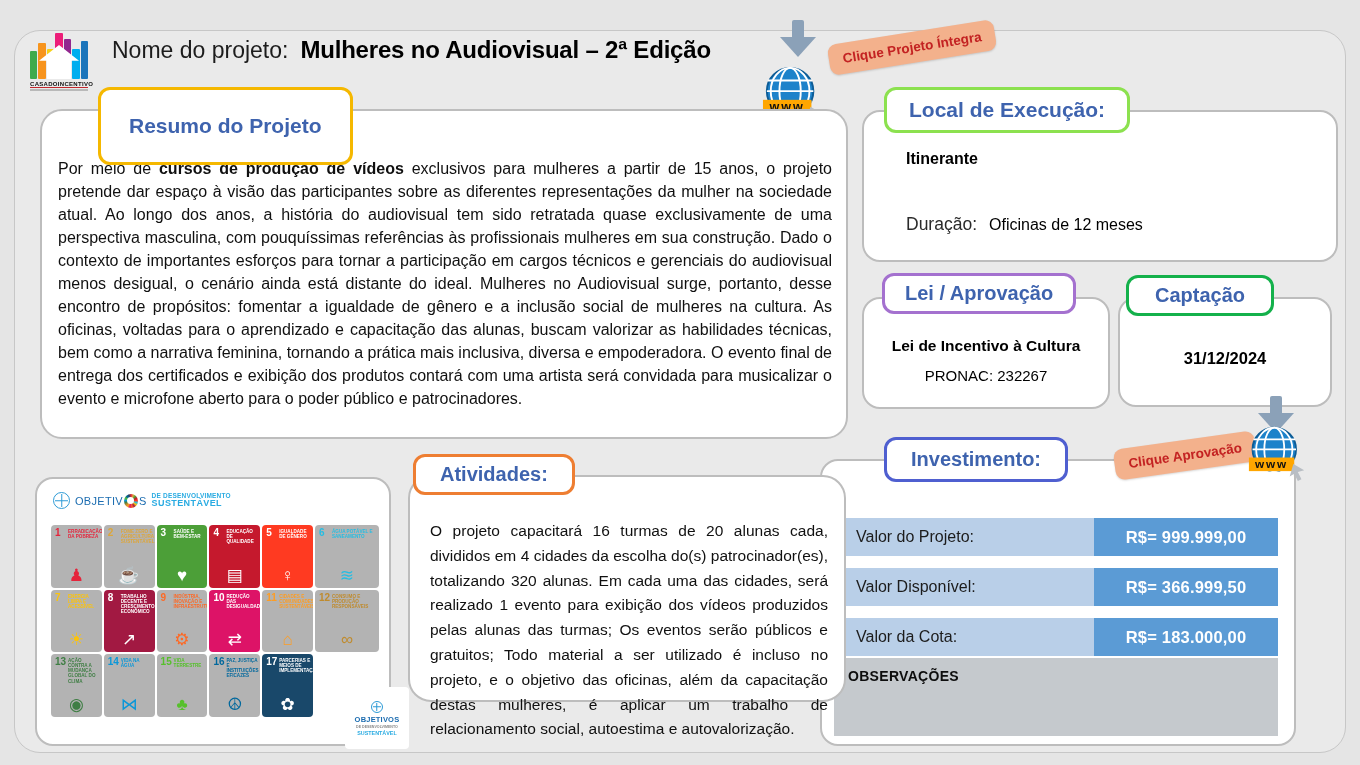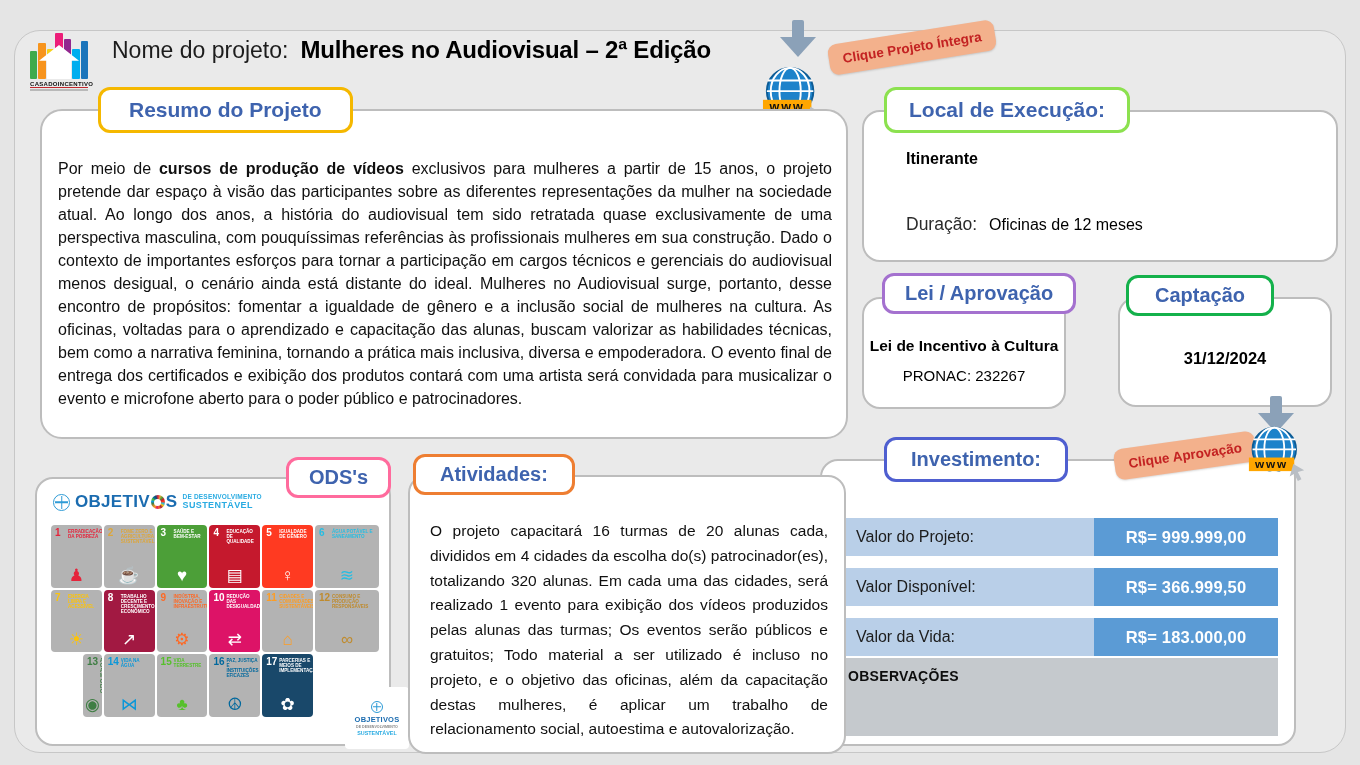--- a/index.html
+++ b/index.html
@@ -35,21 +35,21 @@
   .tag { position:absolute; background:#f3b18c; color:#c32222; font-weight:bold; font-size:13.5px;
          padding:8px 14px; border-radius:9px; white-space:nowrap; box-shadow:0 1px 2px rgba(0,0,0,.15); cursor:pointer; }
   .tag1 { left:828px; top:32px; transform:rotate(-9deg); }
   .tag2 { left:1114px; top:440px; transform:rotate(-8deg); z-index:6; }
 
   
   .card { position:absolute; background:#ffffff; border:2px solid #bdbdbd; border-radius:18px; }
   .pill { position:absolute; background:#ffffff; border-radius:12px; color:#3e63ae; font-weight:600;
           white-space:nowrap; z-index:4; }
 
-  .pill-resumo   { left:98px;  top:87px;  border:3.5px solid #f5b800; font-size:21px; padding:8px 28px; }
+  .pill-resumo   { left:98px;  top:87px;  border:3.5px solid #f5b800; font-size:21px; padding:24px 28px; }
   .pill-local    { left:884px; top:87px;  border:3.5px solid #8ce14f; font-size:21px; padding:8px 22px; }
   .pill-lei      { left:882px; top:273px; border:3px   solid #a471cf; font-size:20px; padding:6px 20px; }
   .pill-capt     { left:1126px;top:275px; border:3px   solid #14b14b; font-size:20px; padding:6px 26px; }
   .pill-invest   { left:884px; top:437px; border:3px   solid #4f5fd0; font-size:20px; padding:8px 24px; }
   .pill-ods      { left:286px; top:457px; border:3px   solid #ff6b9d; font-size:20px; padding:6px 20px; }
   .pill-ativ     { left:413px; top:454px; border:3px   solid #ee7e32; font-size:20px; padding:6px 24px; }
 
   
   .card-resumo { left:40px; top:109px; width:808px; height:330px; border-radius:22px; }
   .card-resumo p { padding:46px 14px 0 16px; font-size:16px; line-height:1.44; color:#101010;
@@ -57,21 +57,21 @@
   .card-resumo b { font-weight:bold; }
 
   
   .card-local { left:862px; top:110px; width:476px; height:152px; }
   .loc-val { position:absolute; left:42px; top:38px; font-size:16px; font-weight:600; color:#000; }
   .loc-dur { position:absolute; left:42px; top:102px; display:flex; align-items:baseline; gap:12px; }
   .loc-dur-label { font-size:17.5px; color:#2a2a2a; }
   .loc-dur-value { font-size:16px; font-weight:400; color:#000; }
 
   
-  .card-lei { left:862px; top:297px; width:204px; height:112px; text-align:center; }
+  .card-lei { left:862px; top:297px; width:248px; height:112px; text-align:center; }
   .lei-l1 { margin-top:38px; font-size:15.5px; font-weight:600; color:#000; }
   .lei-l2 { margin-top:12px; font-size:15px;  font-weight:500; color:#000; }
 
   
   .card-capt { left:1118px; top:297px; width:214px; height:110px; text-align:center; }
   .capt-date { margin-top:50px; font-size:16.5px; font-weight:600; color:#000; }
 
   
   .card-invest { left:820px; top:459px; width:476px; height:287px; }
   .inv-row { position:absolute; left:12px; height:38px; display:flex; }
@@ -82,21 +82,21 @@
                display:flex; align-items:center; justify-content:center; letter-spacing:.2px; }
   .inv-obs { position:absolute; left:12px; top:197px; width:444px; height:78px; background:#c5c9cd; }
   .inv-obs span { display:block; padding:10px 0 0 14px; font-size:14px; font-weight:bold; color:#0d0d0d; letter-spacing:.3px; }
 
   
   .card-ods { left:35px; top:477px; width:356px; height:269px; }
   .ods-head { position:absolute; left:16px; top:13px; display:flex; align-items:center; gap:5px; }
   .un-circ { width:17px; height:17px; border-radius:50%; border:1.5px solid #2e9bd6; position:relative; flex:0 0 auto; }
   .un-circ::before { content:""; position:absolute; left:50%; top:1px; bottom:1px; width:1.5px; background:#2e9bd6; transform:translateX(-50%); }
   .un-circ::after  { content:""; position:absolute; top:50%; left:1px; right:1px; height:1.5px; background:#2e9bd6; transform:translateY(-50%); }
-  .ods-word { font-size:17px; font-weight:700; color:#1b6cb0; letter-spacing:.3px; display:flex; align-items:center; }
+  .ods-word { font-size:11px; font-weight:400; color:#1b6cb0; letter-spacing:.3px; display:flex; align-items:center; }
   .wheel { width:14px; height:14px; border-radius:50%; display:inline-block; position:relative; margin:0 1px;
            background:conic-gradient(#e5243b,#dda63a,#4c9f38,#c5192d,#ff3a21,#26bde2,#fcc30b,#a21942,#fd6925,#dd1367,#fd9d24,#bf8b2e,#3f7e44,#0a97d9,#56c02b,#00689d,#19486a,#e5243b); }
   .wheel::after { content:""; position:absolute; inset:3.5px; background:#fff; border-radius:50%; }
   .ods-sub { display:flex; flex-direction:column; justify-content:center; line-height:1.1; }
   .ods-sub .s1 { font-size:6.5px; font-weight:700; color:#29abe2; letter-spacing:.2px; }
   .ods-sub .s2 { font-size:9px;  font-weight:800; color:#29abe2; letter-spacing:.4px; }
 
   .ods-grid { position:absolute; left:14px; top:46px; width:328px; height:192px;
               display:grid; grid-template-columns:repeat(6,1fr); grid-auto-rows:1fr; gap:2px; }
   .ods-tile { position:relative; background:#b3b3b3; border-radius:4px; overflow:hidden; color:#fff; }
@@ -104,21 +104,21 @@
   .ods-tile .ottl { position:absolute; left:17px; top:4px; right:2px; font-size:4.6px; font-weight:700;
                     text-transform:uppercase; line-height:1.1; }
   .ods-tile .oico { position:absolute; left:0; right:0; bottom:4px; text-align:center; font-size:17px; line-height:1; }
   .ods-tile.logo { background:#ffffff; display:flex; flex-direction:column; align-items:center; justify-content:center; gap:1px; }
   .ods-tile.logo .lg1 { font-size:7.5px; font-weight:800; color:#1b6cb0; letter-spacing:.2px; }
   .ods-tile.logo .lg2 { font-size:3.6px; font-weight:700; color:#8a8a8a; }
   .ods-tile.logo .lg3 { font-size:5.4px; font-weight:800; color:#29abe2; }
   .ods-tile.logo .un-circ { width:12px; height:12px; margin-bottom:1px; }
 
   
-  .card-ativ { left:408px; top:475px; width:438px; height:279px; }
+  .card-ativ { left:408px; top:475px; width:438px; height:227px;border-radius:23px; }
   .card-ativ p { padding:42px 16px 0 20px; font-size:15.5px; line-height:1.6; color:#101010; text-align:justify; }
 </style>
 </head>
 <body>
 
 <div class="stage">
   <div class="panel"></div>
 
   <div class="logo">
     <div class="logo-bars">
@@ -187,21 +187,21 @@
   <div class="card card-invest">
     <div class="inv-row r0">
       <div class="inv-label">Valor do Projeto:</div>
       <div class="inv-value">R$= 999.999,00</div>
     </div>
     <div class="inv-row r1">
       <div class="inv-label">Valor Disponível:</div>
       <div class="inv-value">R$= 366.999,50</div>
     </div>
     <div class="inv-row r2">
-      <div class="inv-label">Valor da Vida:</div>
+      <div class="inv-label">Valor da Cota:</div>
       <div class="inv-value">R$= 183.000,00</div>
     </div>
     <div class="inv-obs">
       <span>OBSERVAÇÕES</span>
     </div>
   </div>
 
   <div class="tag tag2">Clique Aprovação</div>
 
   <svg class="globe" style="left:1248px;top:424px;z-index:7;" width="58" height="58" viewBox="0 0 64 64">
@@ -209,21 +209,20 @@
     <ellipse cx="29" cy="28" rx="11" ry="24" fill="none" stroke="#ffffff" stroke-width="2"></ellipse>
     <ellipse cx="29" cy="28" rx="20" ry="24" fill="none" stroke="#ffffff" stroke-width="2"></ellipse>
     <line x1="6" y1="17" x2="52" y2="17" stroke="#ffffff" stroke-width="2"></line>
     <line x1="5" y1="28" x2="53" y2="28" stroke="#ffffff" stroke-width="2"></line>
     <line x1="7" y1="39" x2="51" y2="39" stroke="#ffffff" stroke-width="2"></line>
     <rect x="1" y="37" width="50" height="15" fill="#ffa600"></rect>
     <text x="26" y="49" text-anchor="middle" font-size="13" font-weight="bold" fill="#111" letter-spacing="2">www</text>
     <path d="M50 44 L62 51 L55 53 L59 61 L55 63 L51 55 L46 58 Z" fill="#b9bec4"></path>
   </svg>
 
-  <div class="pill pill-ods">ODS's</div>
   <div class="card card-ods">
     <div class="ods-head">
       <span class="un-circ"></span>
       <span class="ods-word">
         <span>OBJETIV</span>
           <span class="wheel"></span>
           <span>S</span>
       </span>
       <span class="ods-sub">
         <span class="s1">DE DESENVOLVIMENTO</span>
@@ -285,21 +284,21 @@
         <div class="ods-tile" style="color: rgb(253, 157, 36);">
           <span class="onum">11</span>
           <span class="ottl">Cidades e comunidades sustentáveis</span>
           <span class="oico">⌂</span>
         </div>
         <div class="ods-tile" style="color: rgb(191, 139, 46);">
           <span class="onum">12</span>
           <span class="ottl">Consumo e produção responsáveis</span>
           <span class="oico">∞</span>
         </div>
-        <div class="ods-tile" style="color: rgb(63, 126, 68); margin-left: 32px;">
+        <div class="ods-tile" style="color: rgb(63, 126, 68);">
           <span class="onum">13</span>
           <span class="ottl">Ação contra a mudança global do clima</span>
           <span class="oico">◉</span>
         </div>
         <div class="ods-tile" style="color: rgb(10, 151, 217);">
           <span class="onum">14</span>
           <span class="ottl">Vida na água</span>
           <span class="oico">⋈</span>
         </div>
         <div class="ods-tile" style="color: rgb(86, 192, 43);">

